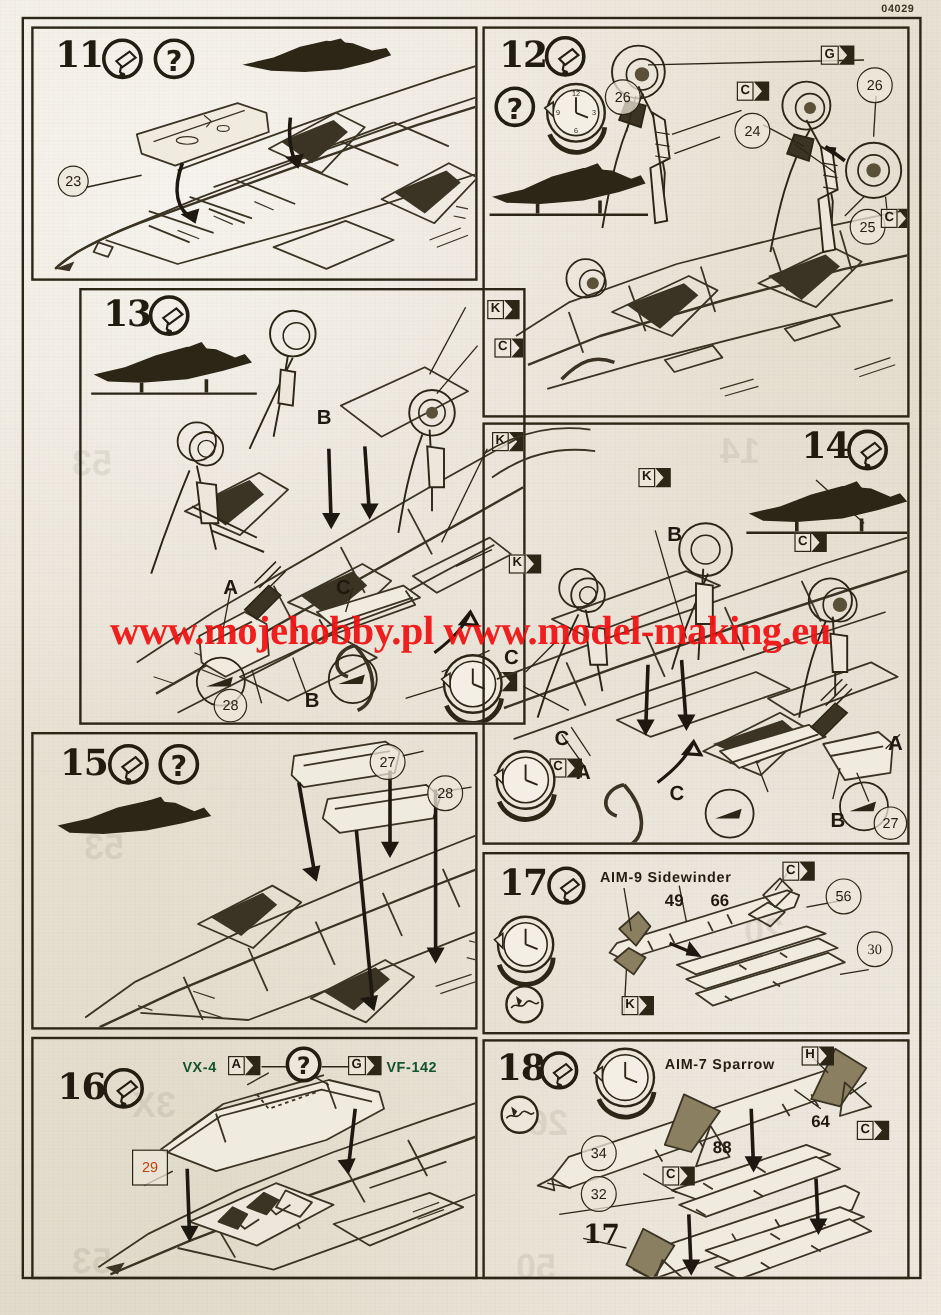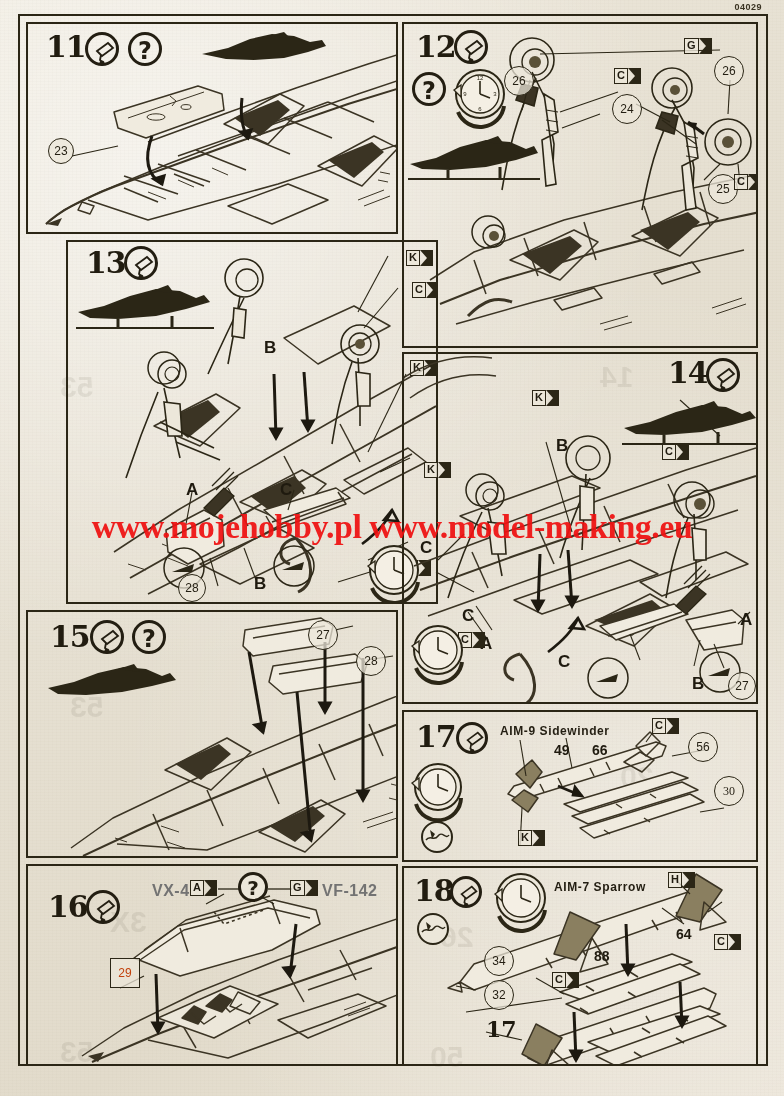--- a/index.html
+++ b/index.html
@@ -74,21 +74,21 @@
   .letter{
     position:absolute;font-family:"Liberation Sans", sans-serif;font-weight:bold;
     font-size:17px;color:#1f1a0f;
   }
   .caption{
     position:absolute;font-family:"Liberation Sans", sans-serif;font-weight:bold;
     font-size:12px;color:#231e12;letter-spacing:.6px;white-space:nowrap;
   }
   .scheme{
     position:absolute;font-family:"Liberation Sans", sans-serif;font-weight:bold;
-    font-size:16px;color:#737373;letter-spacing:.5px;white-space:nowrap;
+    font-size:12px;color:#14532d;letter-spacing:.5px;white-space:nowrap;
   }
   .bigref{
     position:absolute;font-family:"DejaVu Serif", serif;font-weight:bold;
     font-size:22px;color:#1f1a0f;
   }
   
   .flag{position:absolute;height:16px;display:flex;align-items:stretch;}
   .flag .box{
     border:1.5px solid #2b2616;min-width:13px;padding:0 2px;
     font-size:11px;font-weight:bold;color:#1f1a0f;line-height:13px;

